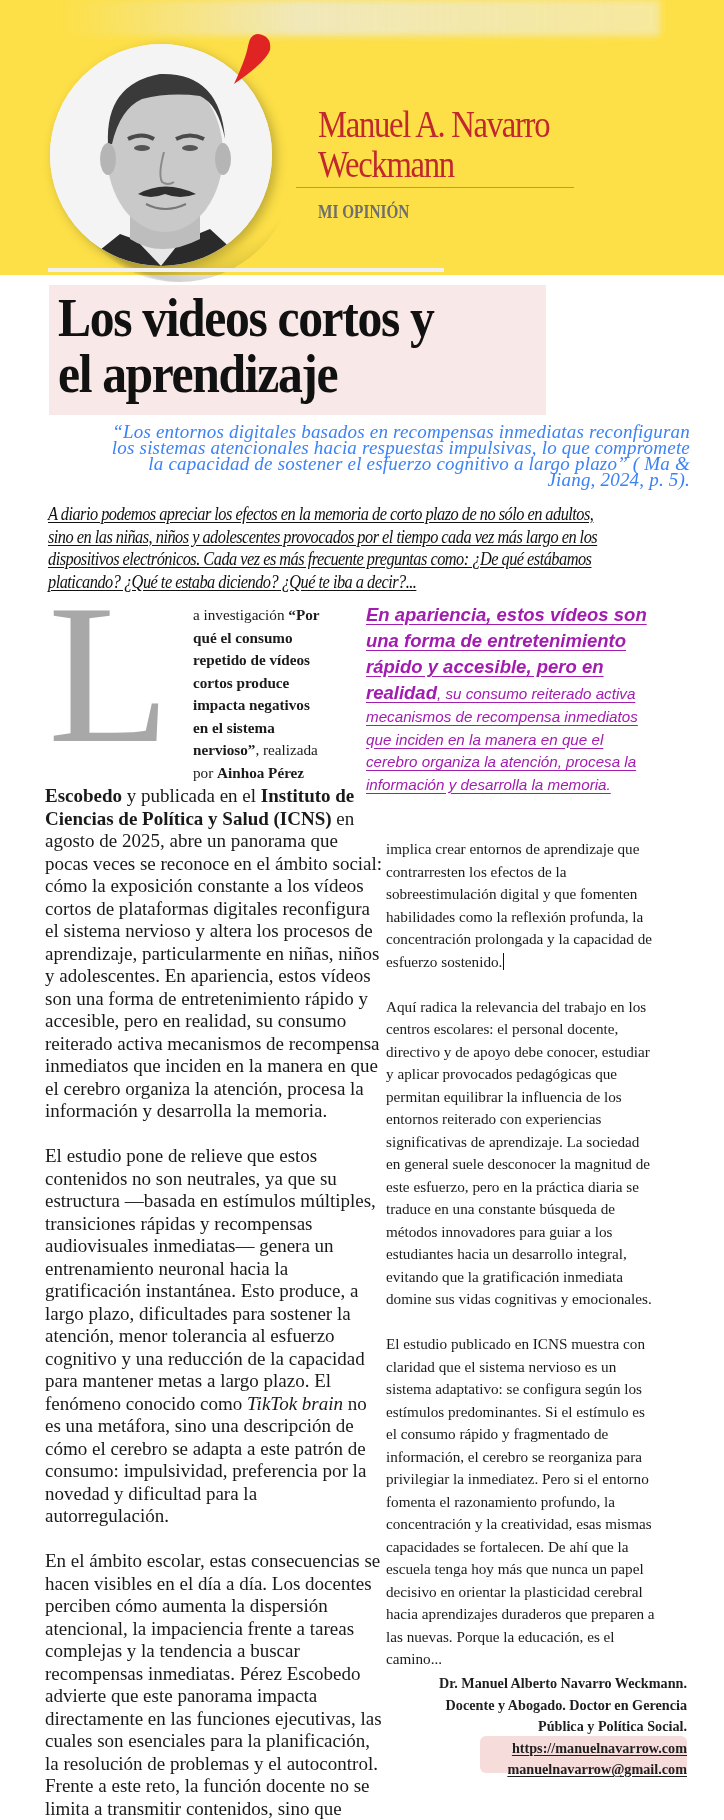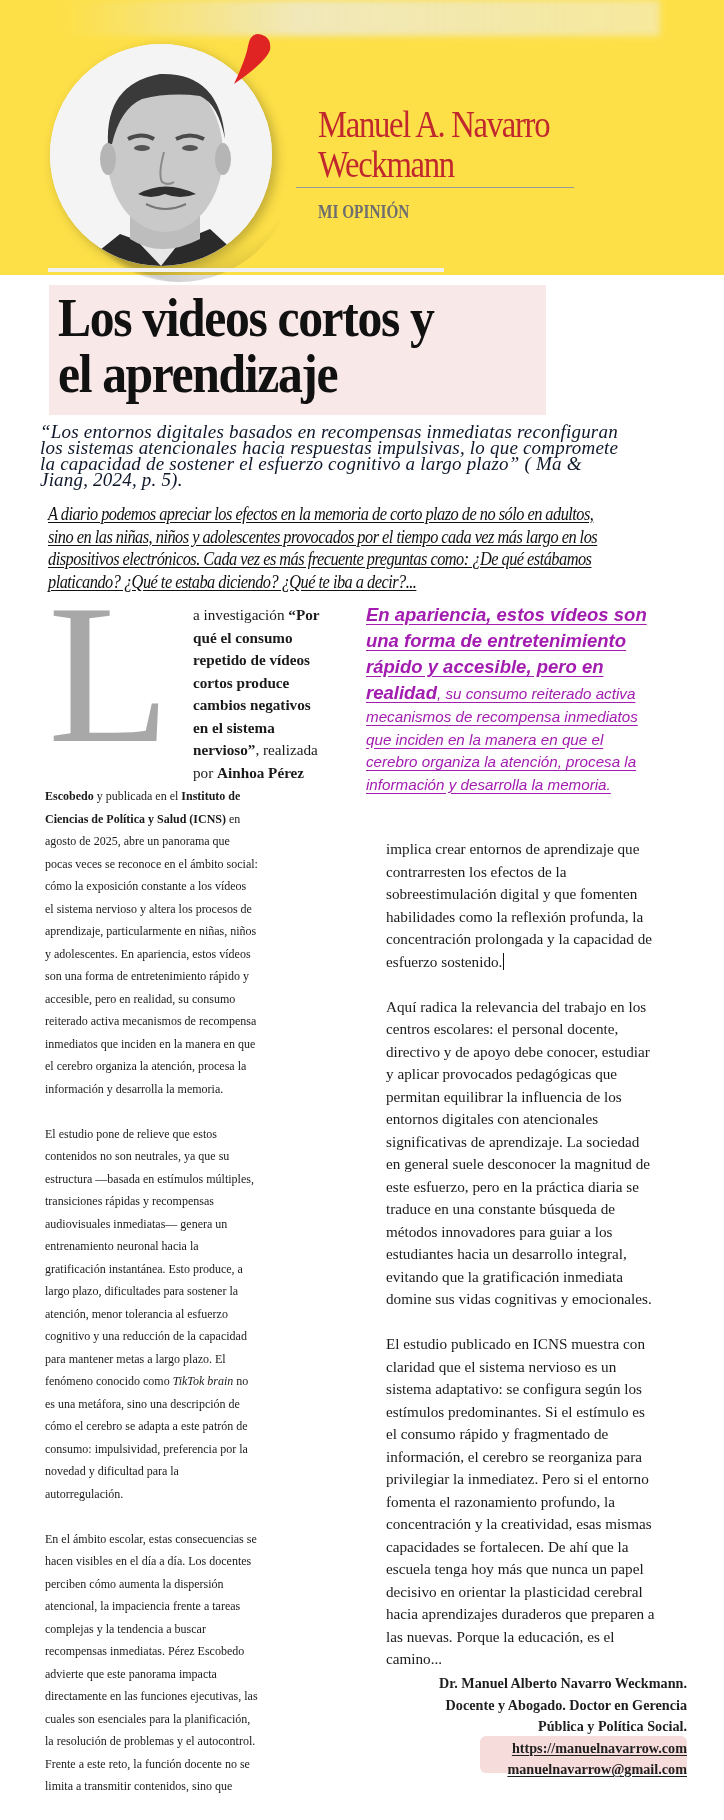--- a/index.html
+++ b/index.html
@@ -22,37 +22,37 @@
   .column-label { position: absolute; left: 318px; top: 202px; font-size: 18px; font-weight: bold; color: #6e6e6e;
     transform: scaleX(0.85); transform-origin: left top; letter-spacing: 0px; white-space: nowrap; }
   .banner-bottom { position: absolute; left: 48px; top: 268px; width: 396px; height: 4px; background: #f1f1f1; }
 
   
   .title-box { position: absolute; left: 49px; top: 285px; width: 497px; height: 130px; background: #f9e8e8; }
   .title { position: absolute; left: 58px; top: 290px; font-family: "Liberation Serif", serif; font-size: 54px;
     line-height: 56px; color: #111; letter-spacing: -1.5px; transform: scaleX(0.92); transform-origin: left top; white-space: pre-line; }
 
   
-  .quote { position: absolute; left: 40px; top: 424px; width: 640px; font-family: "Liberation Serif", serif;
-    font-style: italic; font-size: 19px; line-height: 16px; color: #0f172a; letter-spacing: 0.2px; }
+  .quote { position: absolute; left: 50px; top: 424px; width: 640px; font-family: "Liberation Serif", serif;
+    font-style: italic; font-size: 19px; line-height: 16px; color: #3b82f6; text-align: right; letter-spacing: 0.2px; }
   .quote .line { display: block; white-space: nowrap; }
 
   
   .lead { position: absolute; left: 48px; top: 503px; width: 640px; font-family: "Liberation Serif", serif; font-style: italic;
     font-size: 19px; line-height: 22.5px; color: #111; letter-spacing: -0.6px; text-decoration: underline; text-underline-offset: 2px;
     transform: scaleX(0.86); transform-origin: left top; width: 744px; }
   .lead .line { display: block; white-space: nowrap; }
   .b { font-weight: bold; }
   .i { font-style: italic; }
 
   .dropcap { position: absolute; left: 48px; top: 594px; font-family: "Liberation Serif", serif; font-size: 200px;
     line-height: 160px; color: #a8a8a8; height: 176px; width: 140px; }
   .intro-block { position: absolute; left: 193px; top: 604px; font-size: 15.2px; line-height: 22.5px; }
   .intro-block .line { display:block; white-space: nowrap; }
-  .intro-cont { position: absolute; left: 45px; top: 785px; font-size: 12px; line-height: 22.5px; }
+  .intro-cont { position: absolute; left: 45px; top: 785px; font-size: 19px; line-height: 22.5px; }
   .intro-cont .line { display:block; white-space: nowrap; }
 
   
   .pull { position: absolute; left: 366px; top: 602px; width: 320px; font-family: Liberation Sans, sans-serif; color: #a21caf; }
   .pull .line { display: block; white-space: nowrap; text-decoration: underline; text-underline-offset: 3px; }
   .pull .big { font-size: 18.5px; line-height: 26px; font-weight: bold; font-style: italic; }
   .pull .small { font-size: 15.2px; line-height: 22.5px; font-style: italic; }
 
   .right-body { position: absolute; left: 386px; top: 838px; font-size: 15.2px; line-height: 22.5px; }
   .right-body .line { display: block; white-space: nowrap; }
@@ -131,32 +131,33 @@
   <span class="line">platicando? ¿Qué te estaba diciendo? ¿Qué te iba a decir?...</span>
 </div>
 
 <div class="dropcap">L</div>
 
 <div class="intro-block">
   <span class="line"><span>a investigación </span><span class="b">“Por</span></span>
   <span class="line b">qué el consumo</span>
   <span class="line b">repetido de vídeos</span>
   <span class="line b">cortos produce</span>
-  <span class="line b">cambios negativos</span>
+  <span class="line b">impacta negativos</span>
   <span class="line b">en el sistema</span>
   <span class="line"><span class="b">nervioso”</span><span>, realizada</span></span>
   <span class="line"><span>por </span><span class="b">Ainhoa Pérez</span></span>
 </div>
 
 <div class="intro-cont">
   <span class="line"><span class="b">Escobedo</span><span> y publicada en el </span><span class="b">Instituto de</span></span>
   <span class="line"><span class="b">Ciencias de Política y Salud (ICNS)</span><span> en</span></span>
   <span class="line">agosto de 2025, abre un panorama que</span>
   <span class="line">pocas veces se reconoce en el ámbito social:</span>
   <span class="line">cómo la exposición constante a los vídeos</span>
+  <span class="line">cortos de plataformas digitales reconfigura</span>
   <span class="line">el sistema nervioso y altera los procesos de</span>
   <span class="line">aprendizaje, particularmente en niñas, niños</span>
   <span class="line">y adolescentes. En apariencia, estos vídeos</span>
   <span class="line">son una forma de entretenimiento rápido y</span>
   <span class="line">accesible, pero en realidad, su consumo</span>
   <span class="line">reiterado activa mecanismos de recompensa</span>
   <span class="line">inmediatos que inciden en la manera en que</span>
   <span class="line">el cerebro organiza la atención, procesa la</span>
   <span class="line">información y desarrolla la memoria.</span>
   <span class="line" style="height:22.5px"></span>
@@ -212,21 +213,21 @@
   <span class="line">habilidades como la reflexión profunda, la</span>
   <span class="line">concentración prolongada y la capacidad de</span>
   <span class="line"><span>esfuerzo sostenido.</span><span class="caret"></span></span>
   <span class="line gap"></span>
 
   <span class="line">Aquí radica la relevancia del trabajo en los</span>
   <span class="line">centros escolares: el personal docente,</span>
   <span class="line">directivo y de apoyo debe conocer, estudiar</span>
   <span class="line">y aplicar provocados pedagógicas que</span>
   <span class="line">permitan equilibrar la influencia de los</span>
-  <span class="line">entornos digitales con atencionales</span>
+  <span class="line">entornos reiterado con experiencias</span>
   <span class="line">significativas de aprendizaje. La sociedad</span>
   <span class="line">en general suele desconocer la magnitud de</span>
   <span class="line">este esfuerzo, pero en la práctica diaria se</span>
   <span class="line">traduce en una constante búsqueda de</span>
   <span class="line">métodos innovadores para guiar a los</span>
   <span class="line">estudiantes hacia un desarrollo integral,</span>
   <span class="line">evitando que la gratificación inmediata</span>
   <span class="line">domine sus vidas cognitivas y emocionales.</span>
   <span class="line gap"></span>
 

